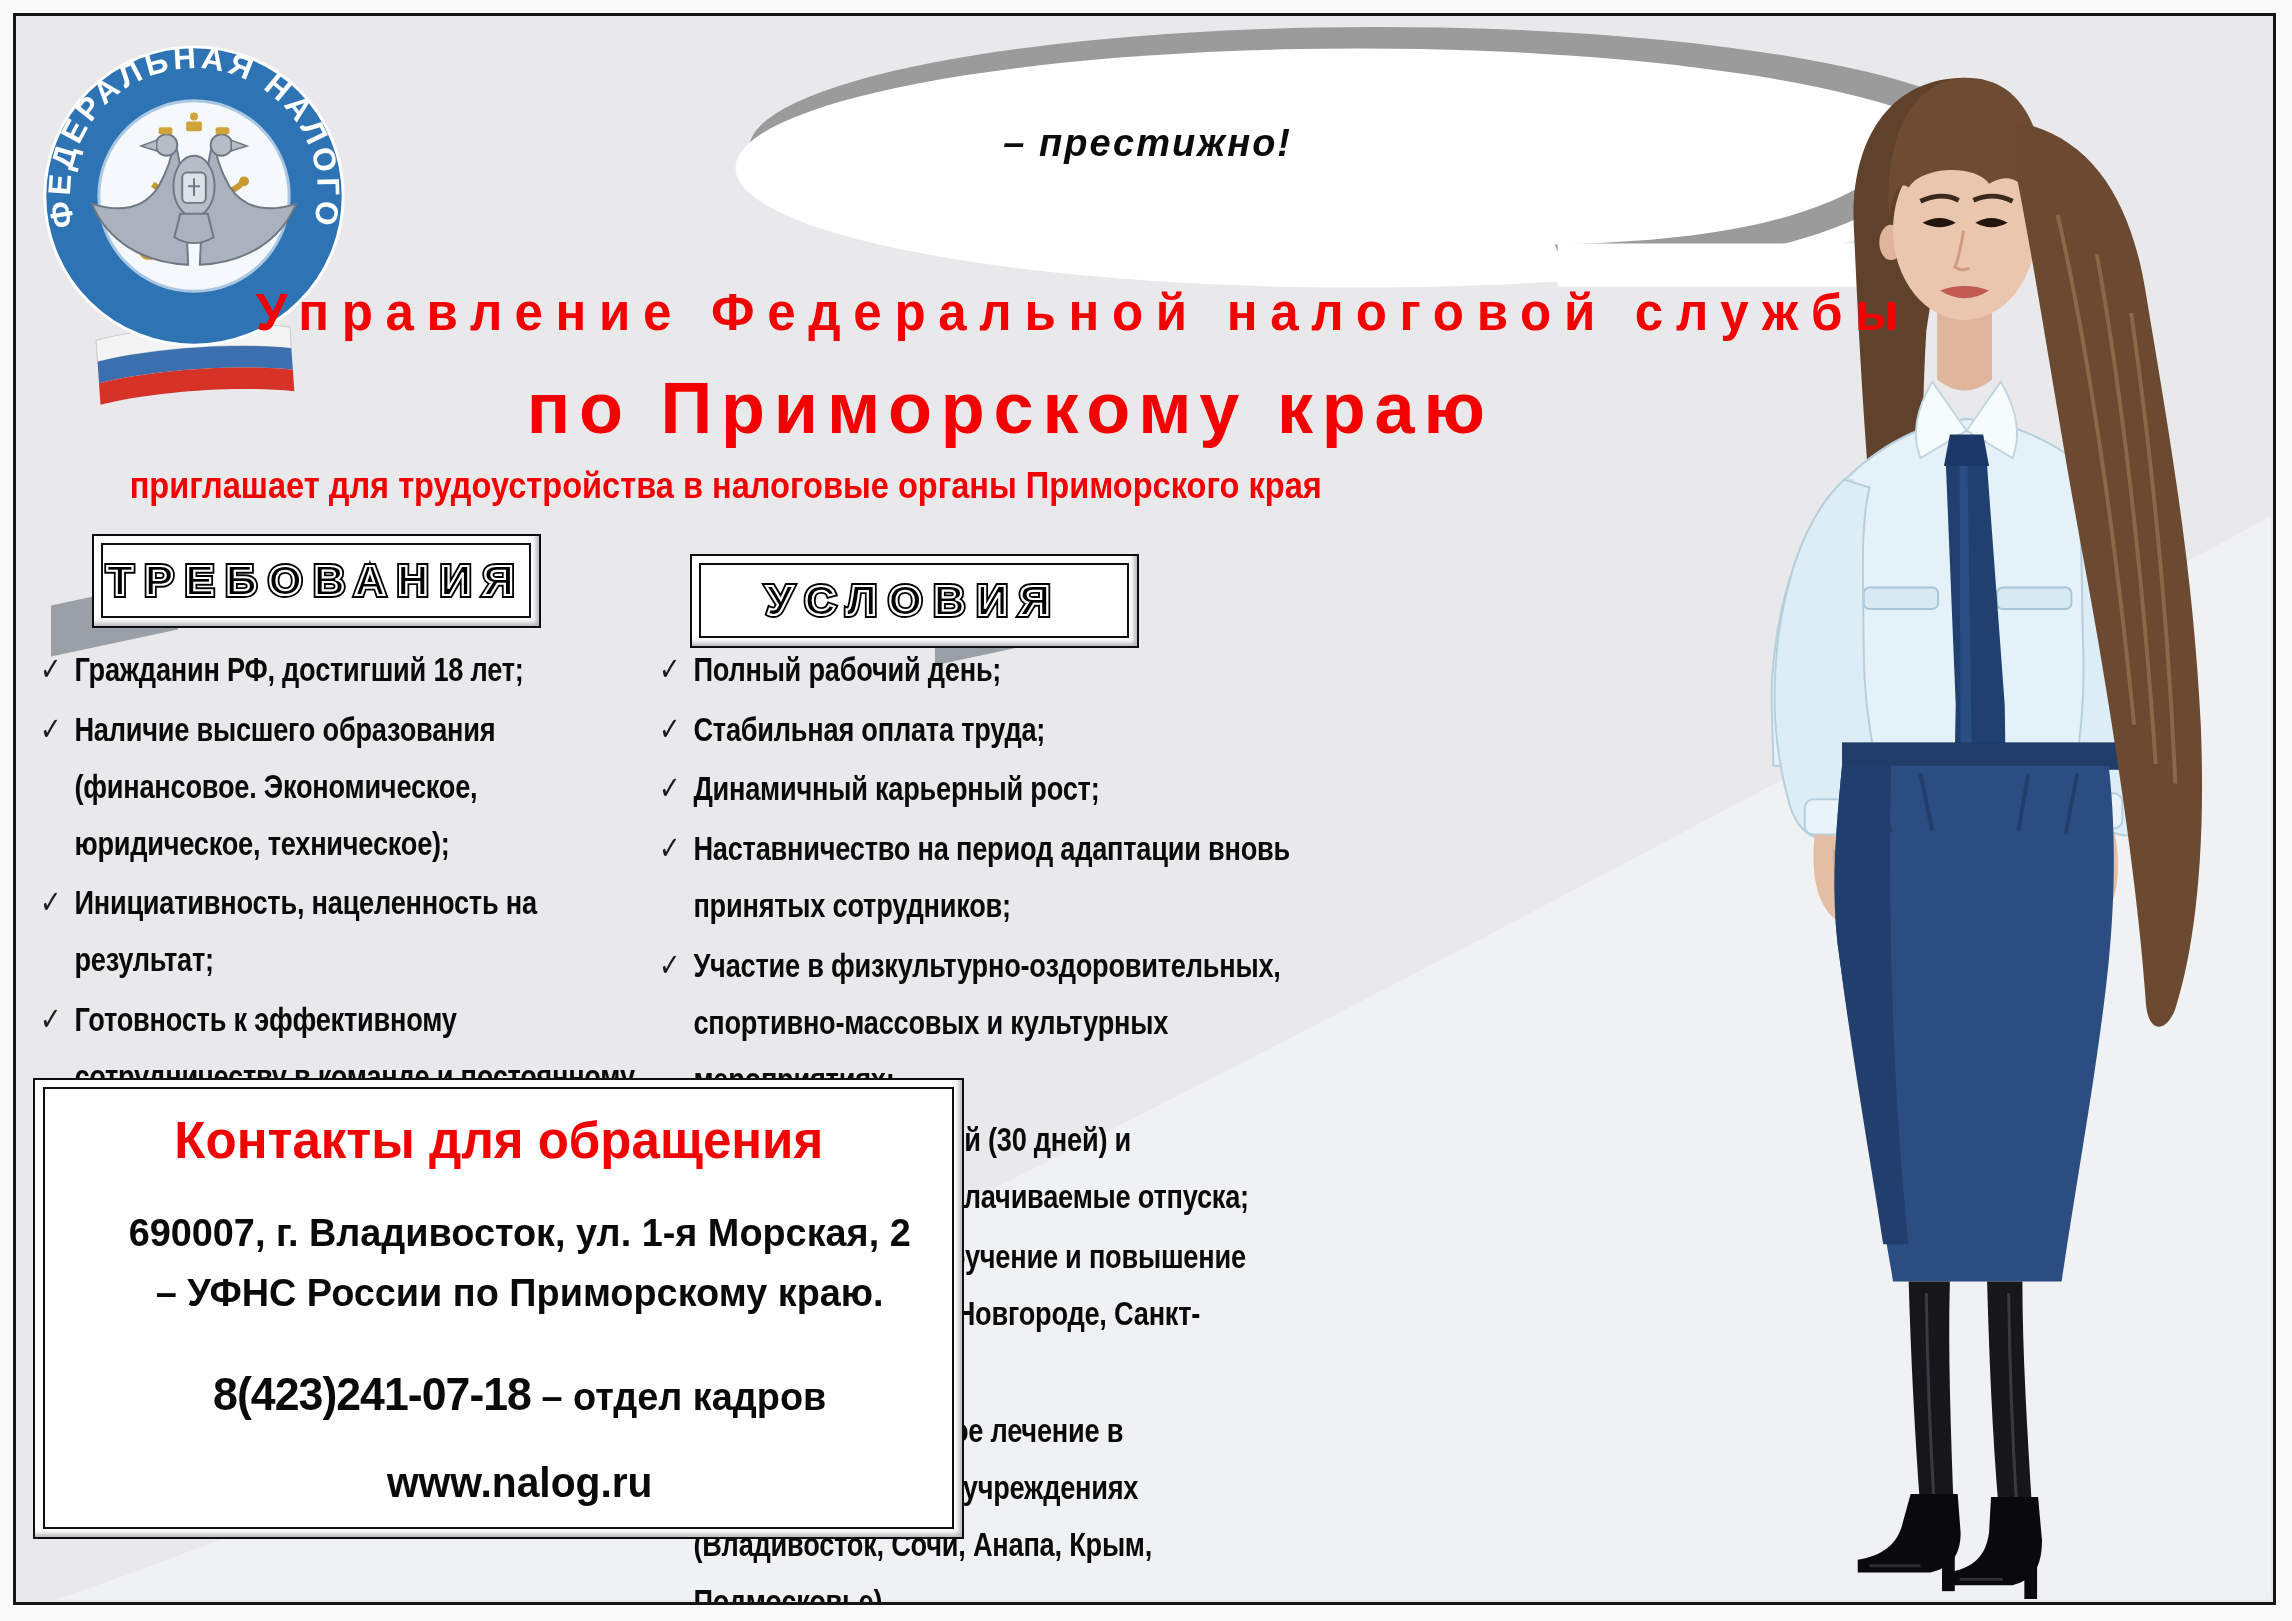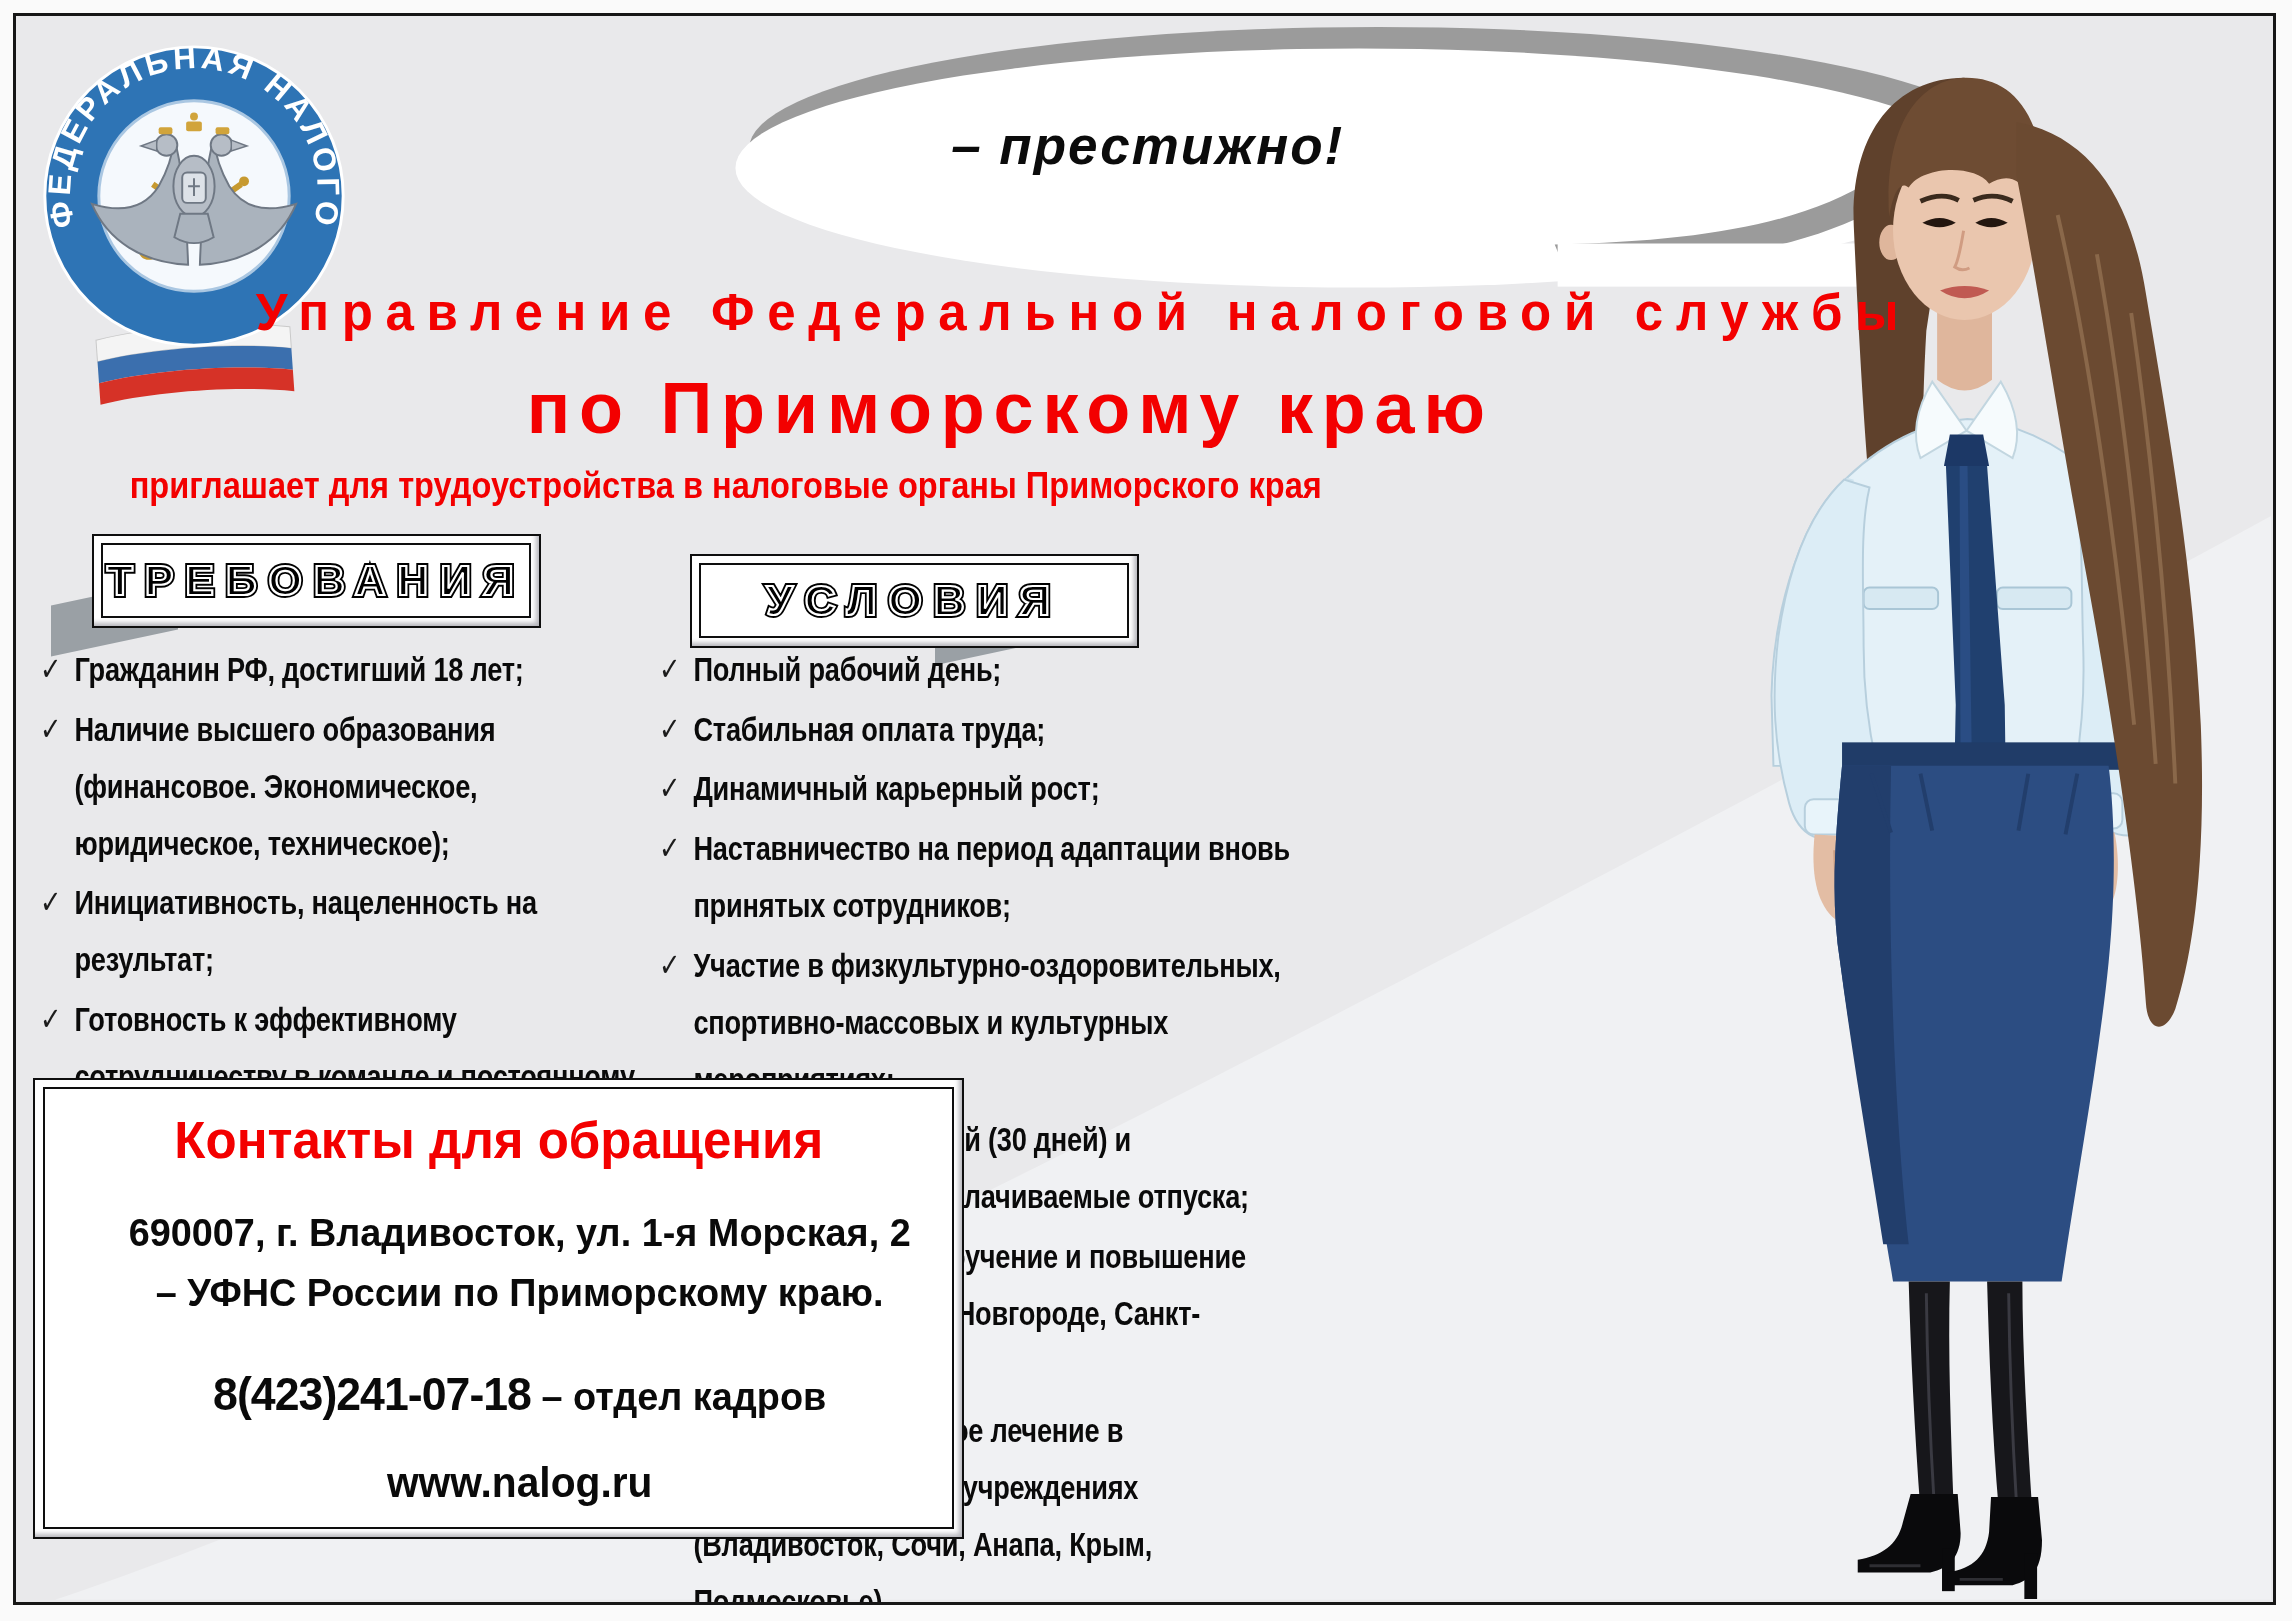--- a/index.html
+++ b/index.html
@@ -7,21 +7,21 @@
   .frame {
     position:absolute; left:12.7px; top:12.7px; width:2263px; height:1592px;
     border:3.9px solid #161616; background:#e9e9eb; overflow:hidden;
   }
   .abs { position:absolute; }
   svg { display:block; }
 
   
   .bubble-text { left:627px; top:74px; width:1010px; text-align:center; color:#0b0b0b; }
   .bubble-line1 { font-size:47px; font-weight:700; font-style:italic; letter-spacing:2px; }
-  .bubble-line2 { font-size:53px; font-weight:700; font-style:italic; margin-top:25px; letter-spacing:2px; }
+  .bubble-line2 { font-size:38px; font-weight:700; font-style:italic; margin-top:32px; letter-spacing:2px; }
 
   
   .main-title { left:206px; top:267px; width:1617px; text-align:center; color:#f30000; font-weight:700;margin-left:34px; }
   .mt1 { font-size:51px; letter-spacing:12.7px; white-space:nowrap; }
   .mt2 { font-size:72px; letter-spacing:8.8px; margin-top:25.5px; position:relative; left:-54px; white-space:nowrap; }
   .sub-title {
     left:39px; top:449px; width:1245px; text-align:center; color:#f30000;
     font-weight:700; font-size:37px; transform:scaleX(.88); white-space:nowrap;
   }
 

